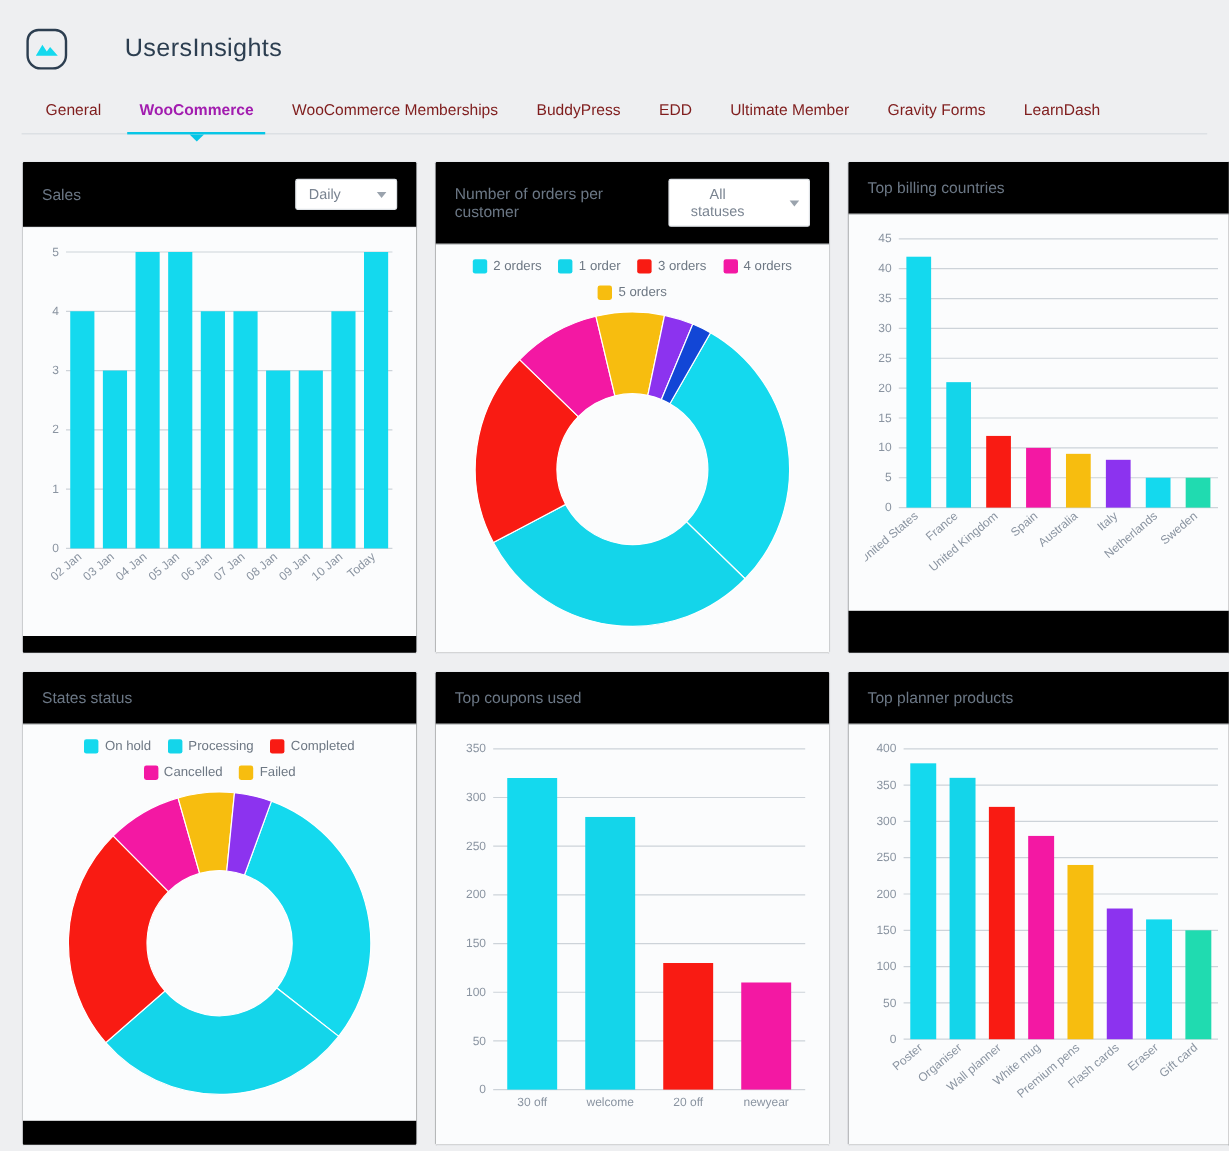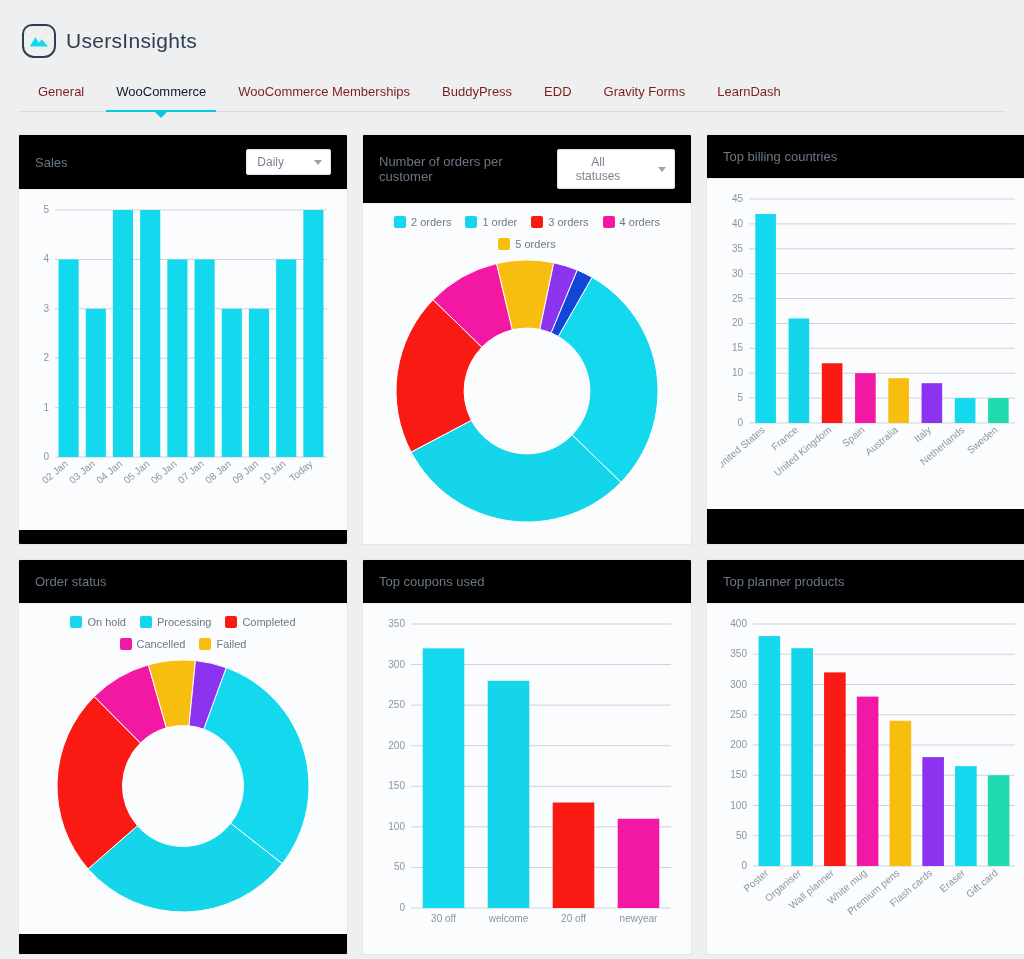--- a/index.html
+++ b/index.html
@@ -13,28 +13,28 @@
   }
   .logo-row { display:flex; align-items:center; gap:10px; margin: 6px 0 16px 4px; }
   .logo-mark {
     width: 34px; height: 34px;
     border: 2px solid #2c3e50; border-radius: 10px 10px 12px 12px;
     transform: rotate(0deg);
     display:flex; align-items:center; justify-content:center;
     position:relative;
   }
   .logo-mark svg { width:22px; height:22px; }
-  .logo-text { font-size: 21px; font-weight: 400; color:#2c3e50; letter-spacing:0.3px; }
+  .logo-text { font-size: 21px; font-weight: 400; color:#2c3e50; letter-spacing:0.3px;margin-left:38px; }
   .tabs {
     display:flex; gap: 0; border-bottom:1px solid #d8dce0; padding: 0 4px;
   }
   .tab {
     padding: 10px 16px 12px; font-size:13px; color:#7f1d1d; cursor:pointer; position:relative;
   }
-  .tab.active { color:#0f172a; }
+  .tab.active { color:#a21caf;font-weight:bold; }
   .tab.active::after {
     content:""; position:absolute; left:6px; right:6px; bottom:-1px; height:2px; background:#07c6e6;
   }
   .tab.active::before {
     content:""; position:absolute; left:50%; bottom:-7px; width:0;height:0;
     border-left:6px solid transparent; border-right:6px solid transparent; border-top:6px solid #07c6e6;
     transform:translateX(-50%);
   }
   .grid {
     display:grid; grid-template-columns: repeat(3, 1fr); gap: 14px; margin-top: 22px;
@@ -77,20 +77,21 @@
   </div>
   <div class="logo-text">UsersInsights</div>
 </div>
 
 <div class="tabs" id="tabs">
     <div class="tab">General</div>
     <div class="tab active">WooCommerce</div>
     <div class="tab">WooCommerce Memberships</div>
     <div class="tab">BuddyPress</div>
     <div class="tab">EDD</div>
+    <div class="tab">Ultimate Member</div>
     <div class="tab">Gravity Forms</div>
     <div class="tab">LearnDash</div>
   </div>
 
 <div class="grid">
 
   <div class="card">
     <div class="card-hd">
       <div class="card-hd-title">Sales</div>
       <div class="select">
@@ -228,21 +229,21 @@
             <text x="0" y="0" transform="translate(210.875,240) rotate(-40)" text-anchor="end">Italy</text>
             <text x="0" y="0" transform="translate(244.125,240) rotate(-40)" text-anchor="end">Netherlands</text>
             <text x="0" y="0" transform="translate(277.375,240) rotate(-40)" text-anchor="end">Sweden</text>
           </g>
         </svg>
       </div>
   </div>
 
   <div class="card">
     <div class="card-hd">
-      <div class="card-hd-title">Order status</div>
+      <div class="card-hd-title">States status</div>
     </div>
     <div class="card-body">
       <div class="legend" id="legend-os">
           <span class="lg">
             <span class="sw" style="background: rgb(20, 217, 238);"></span>
             <span>On hold</span>
           </span>
           <span class="lg">
             <span class="sw" style="background: rgb(20, 213, 234);"></span>
             <span>Processing</span>

